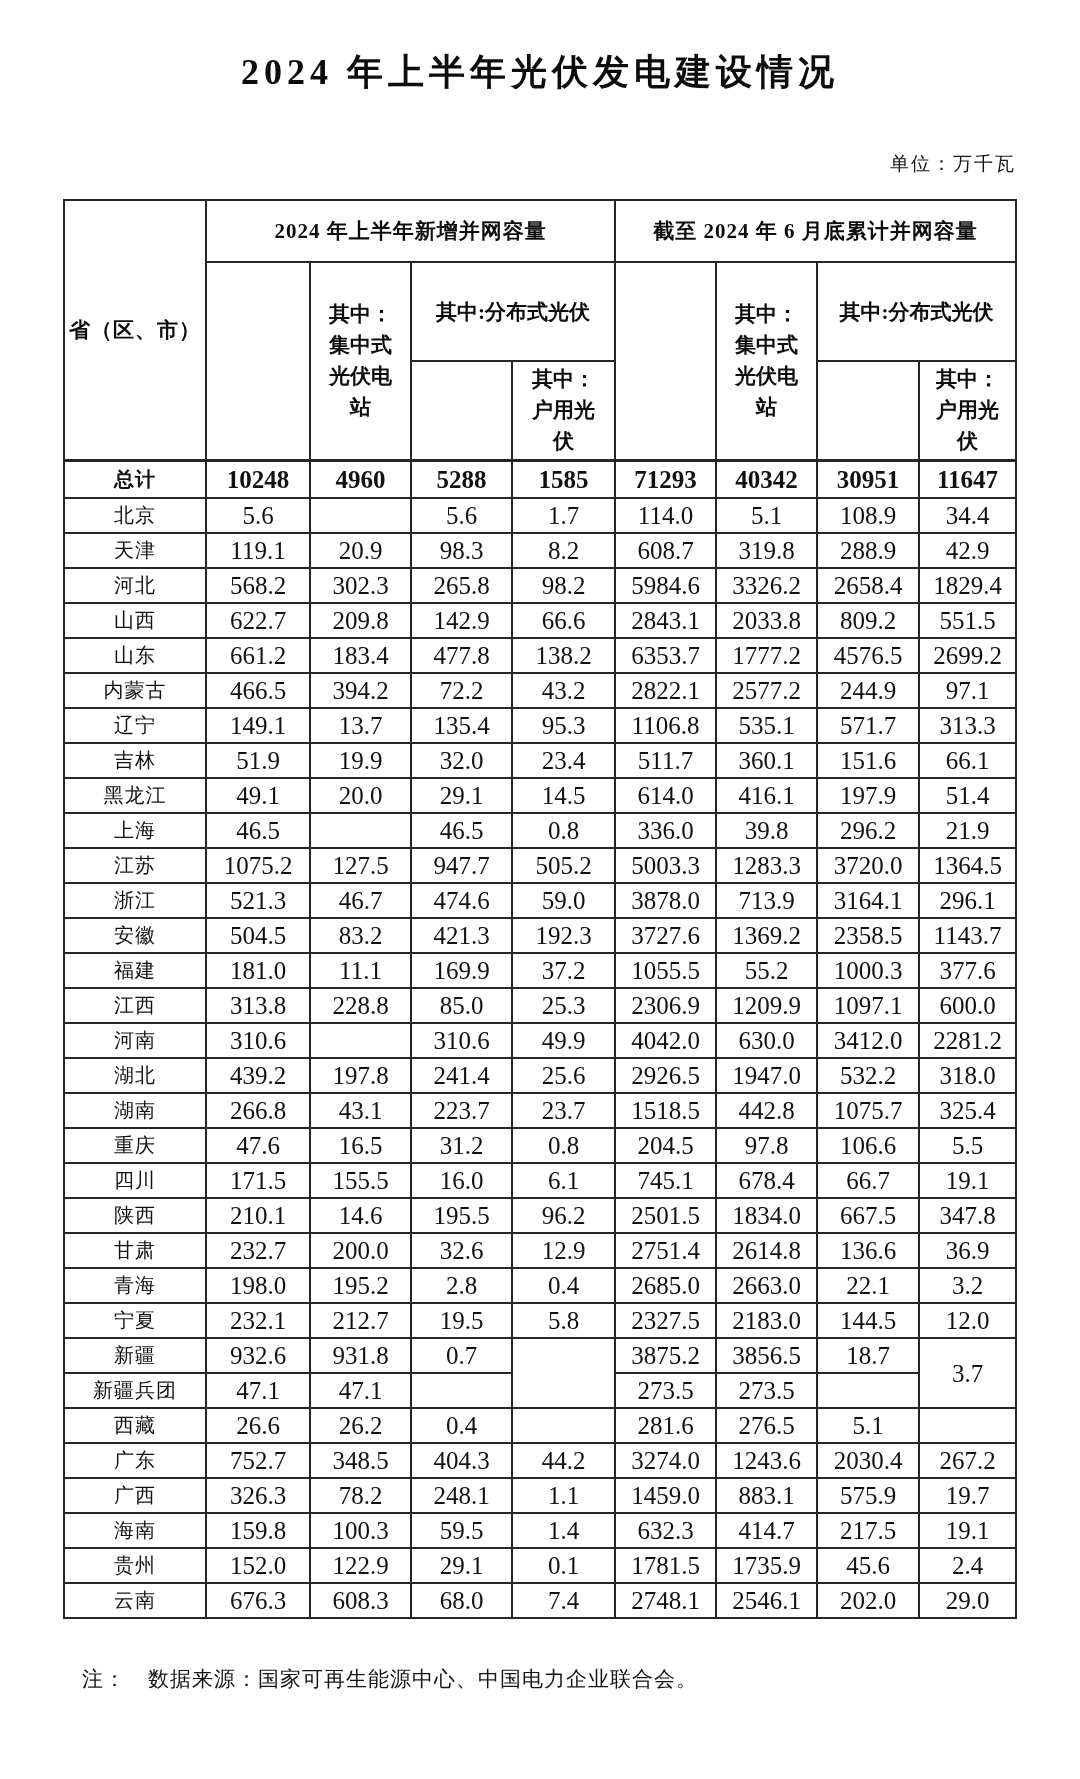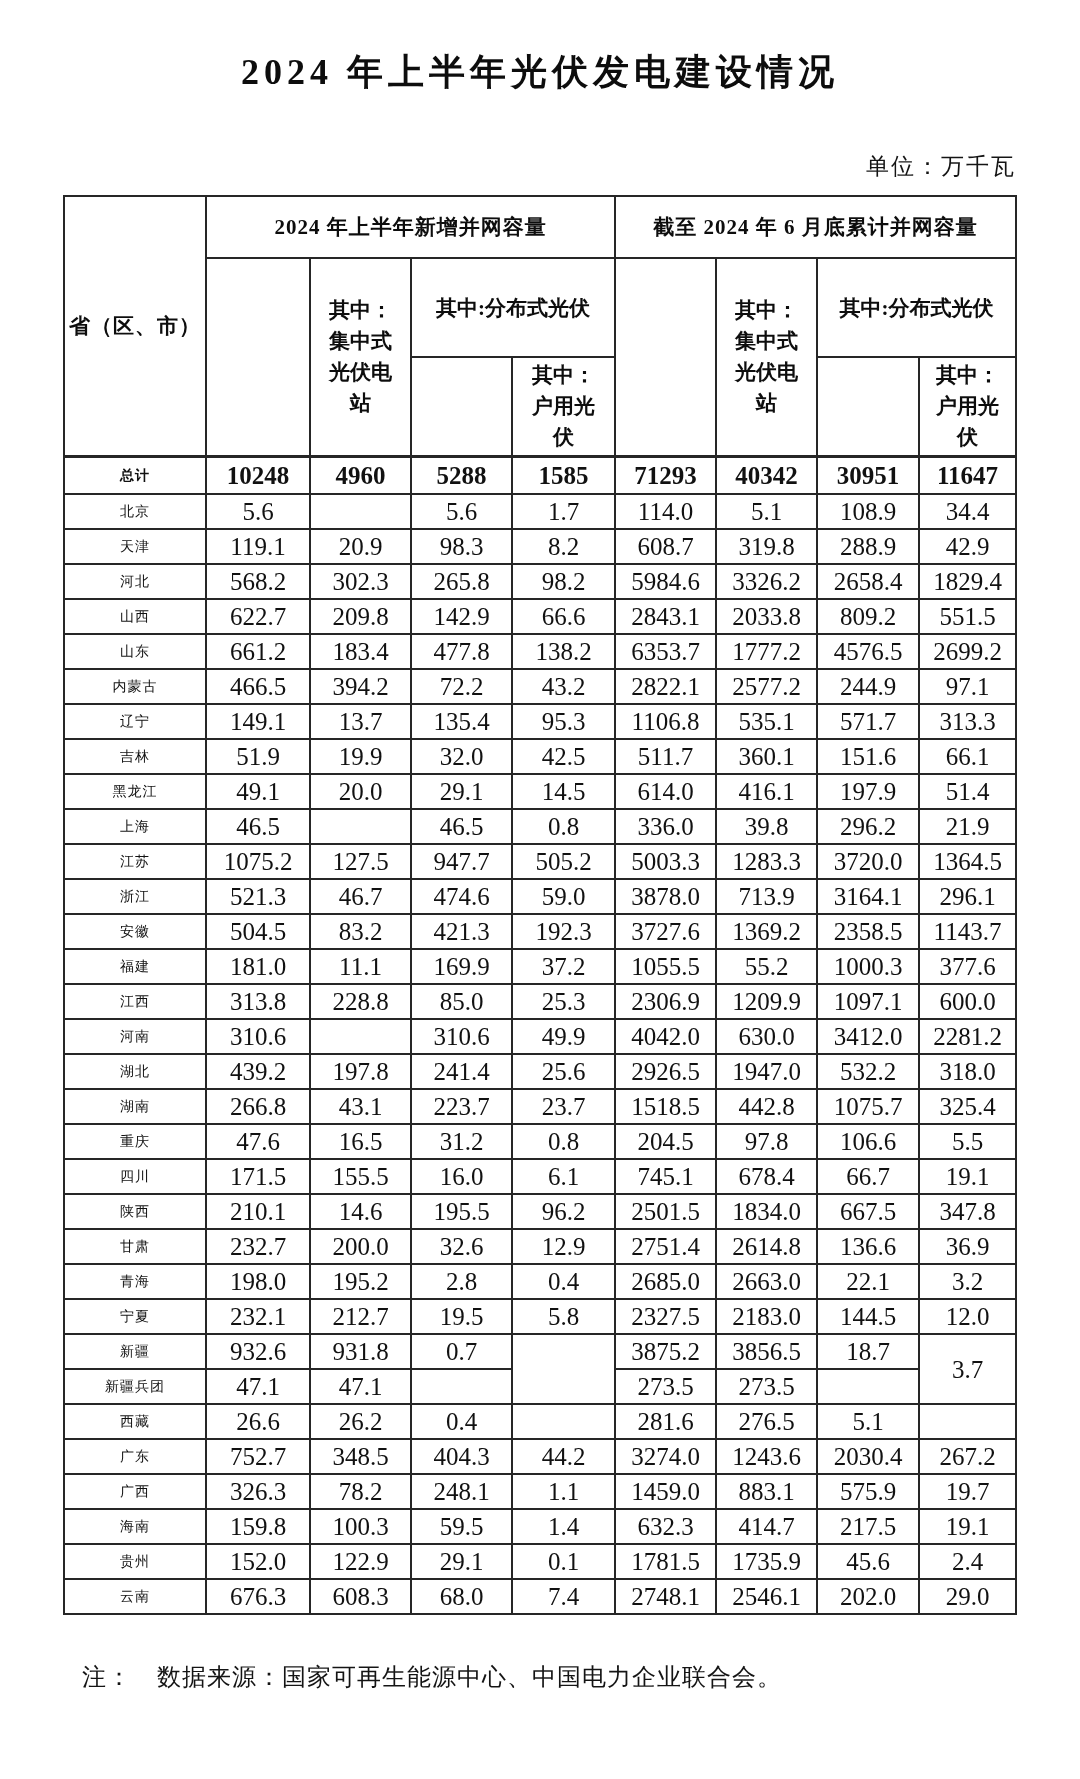--- a/index.html
+++ b/index.html
@@ -17,23 +17,23 @@
   .title {
     margin: 0;
     text-align: center;
     font-size: 36px;
     font-weight: bold;
     letter-spacing: 5px;
     color: #0d0d0d;
   }
   .unit-row {
     width: 952px;
-    margin: 54px auto 13px auto;
+    margin: 54px auto 22px auto;
     text-align: right;
-    font-size: 23px;
+    font-size: 19px;
     letter-spacing: 2px;
   }
   table.pv {
     width: 952px;
     margin: 0 auto;
     border-collapse: collapse;
     table-layout: fixed;
   }
   .pv th, .pv td {
     border: 2px solid #262626;
@@ -52,32 +52,32 @@
   .pv .hrow2 th.group-sub { height: 97px; }
   .pv .hrow3 th { height: 97px; }
   .stack { white-space: pre-line; line-height: 31px; }
   .pv tbody td {
     height: 33px;
     line-height: 33px;
     font-size: 25px;
     color: #111111;
   }
   .pv tbody td.province {
-    font-size: 14px;
+    font-size: 20px;
     letter-spacing: 1px;
   }
   .pv tr.total-row td {
     font-weight: bold;
     border-top-width: 3px;
     height: 35px;
     line-height: 35px;
   }
   .note {
     margin: 46px 0 0 62px;
-    font-size: 24px;
+    font-size: 21px;
     letter-spacing: 1px;
     white-space: pre-line;
   }
 </style>
 </head>
 <body>
 
 <div class="page">
 
   <h1 class="title">2024 年上半年光伏发电建设情况</h1>
@@ -214,21 +214,21 @@
           <td>1106.8</td>
           <td>535.1</td>
           <td>571.7</td>
           <td>313.3</td>
         </tr>
         <tr>
           <td class="province">吉林</td>
           <td>51.9</td>
           <td>19.9</td>
           <td>32.0</td>
-          <td>42.5</td>
+          <td>23.4</td>
           <td>511.7</td>
           <td>360.1</td>
           <td>151.6</td>
           <td>66.1</td>
         </tr>
         <tr>
           <td class="province">黑龙江</td>
           <td>49.1</td>
           <td>20.0</td>
           <td>29.1</td>

